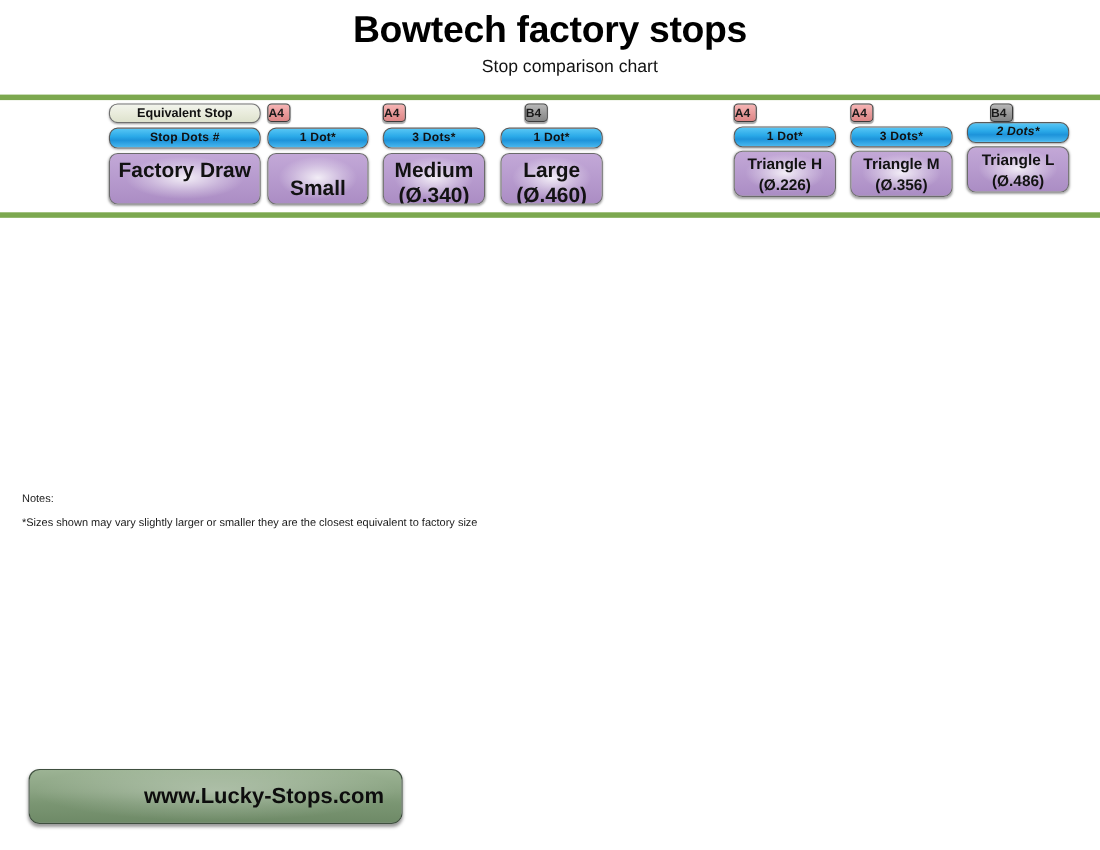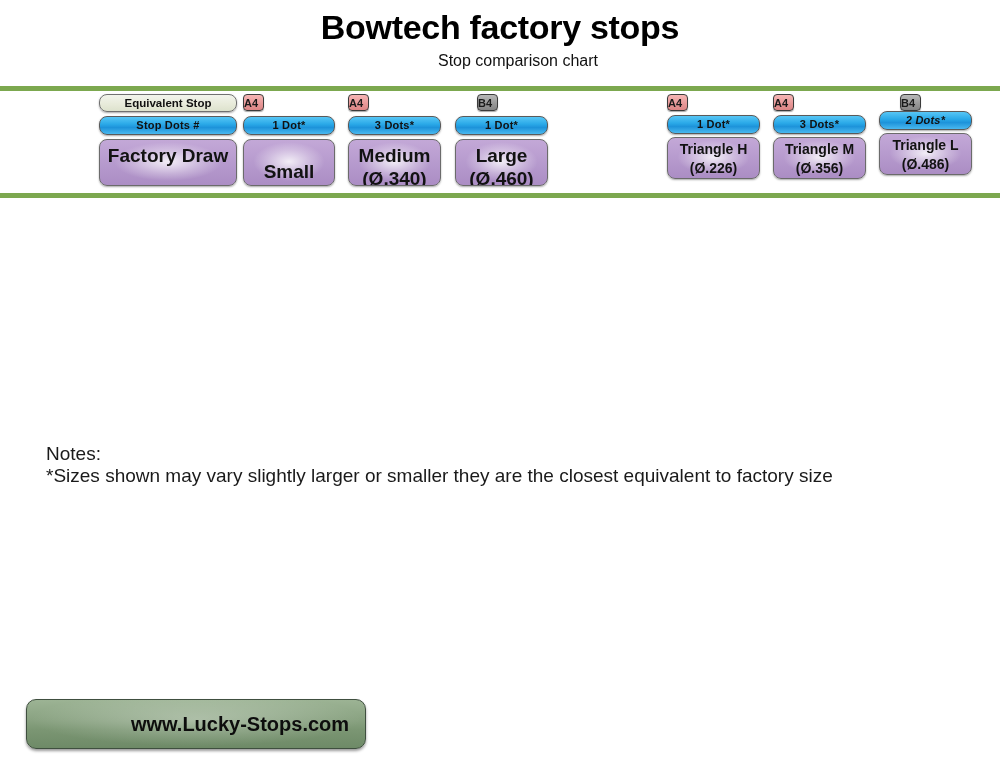--- a/index.html
+++ b/index.html
@@ -138,24 +138,24 @@
   .big .plate-name { font-size: 19px; }
   .big .plate-name .txt { line-height: 23px; }
 
   
   .small .plate-name { font-size: 14px; }
   .small .plate-name .txt { line-height: 19px; }
 
   
   .notes {
     position: absolute;
-    left: 46px;
+    left: 20px;
     top: 443px;
     width: 900px;
-    font-size: 19px;
+    font-size: 10px;
     line-height: 22px;
     color: #1a1a1a;
   }
   .notes div { white-space: nowrap; }
 
   
   .footer {
     position: absolute;
     left: 26px;
     top: 699px;

